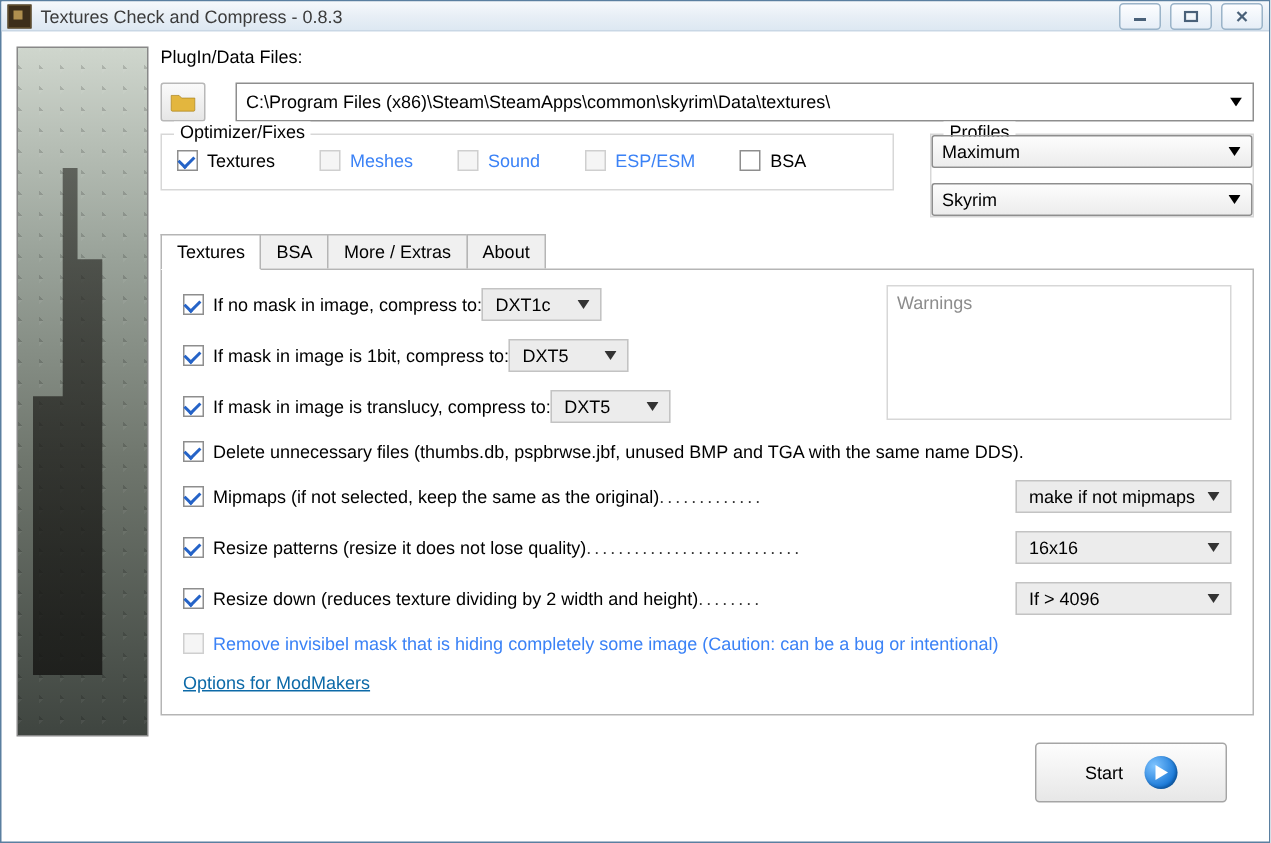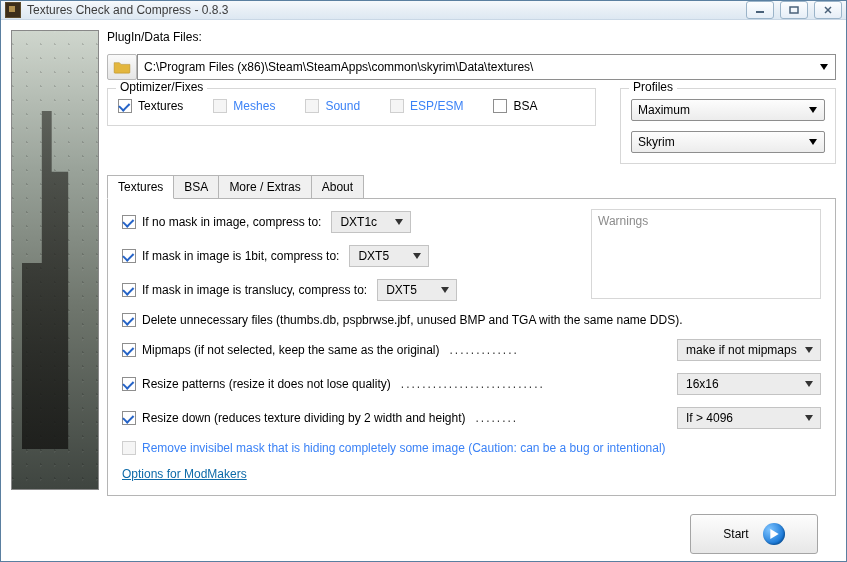--- a/index.html
+++ b/index.html
@@ -70,21 +70,21 @@
     content:""; position:absolute; left:10px; right:10px; top:80px; bottom:40px;
     background: linear-gradient(to bottom, rgba(40,40,35,0.6), rgba(20,20,18,0.8));
     clip-path: polygon(30% 0, 45% 0, 45% 18%, 70% 18%, 70% 100%, 0 100%, 0 45%, 30% 45%);
   }
   .main {
     flex: 1;
     display: flex;
     flex-direction: column;
     gap: 8px;
   }
-  .row { display:flex; align-items:center; gap:0; }
+  .row { display:flex; align-items:center; gap:20px; }
   .label-plugin { margin-bottom: 2px; }
   .folder-btn {
     width: 30px; height: 26px;
     border: 1px solid #b8b8b8;
     background: linear-gradient(#fafafa,#e6e6e6);
     border-radius: 2px;
     display:flex; align-items:center; justify-content:center;
   }
   .folder-icon { width:18px; height:14px; fill:#e3b63e; stroke:#a67e18; stroke-width:0.5; }
   .path-combo {
@@ -118,21 +118,21 @@
   }
   .cb-box.checked::after{
     content:""; width:8px; height:5px; border-left:2px solid #2563c7; border-bottom:2px solid #2563c7;
     transform: rotate(-45deg) translate(0,-1px);
   }
   .cb-box.disabled { border-color:#cfcfcf; background:#f5f5f5; }
   .cb-label.disabled { color:#3b82f6; }
   .upper-row { display:flex; gap:24px; }
   .upper-left { flex:1; }
   .profiles-box {
-    border:1px solid #d7d7d7; padding:10px; position:relative;
+    border:1px solid #d7d7d7; position:relative;
     width: 216px;
     display:flex; flex-direction:column; gap:10px;
   }
   .profiles-box .legend { position:absolute; top:-9px; left:8px; background:#fff; padding:0 4px; }
   .combo {
     height:22px; border:1px solid #8e8e8e; background:linear-gradient(#fdfdfd,#ececec);
     position:relative; display:flex; align-items:center; padding:0 22px 0 6px; font-size:12px;
     border-radius:2px;
   }
   .tabs { display:flex; gap:0; margin-top:2px; }
@@ -148,21 +148,21 @@
   }
   .tab.active { background:#fff; border-bottom:1px solid #fff; z-index:2; }
   .tab + .tab { margin-left:-1px; }
   .tabpane {
     border:1px solid #b5b5b5;
     padding:12px 14px 14px 14px;
     background:#fff;
     display:flex; flex-direction:column; gap:12px;
     position:relative;
   }
-  .option-line { display:flex; align-items:center; gap:10px; }
+  .option-line { display:flex; align-items:center; }
   .option-line .text { flex:0 0 auto; }
   .sel {
     width:80px; height:22px; border:1px solid #c3c3c3; background:#ececec;
     display:flex; align-items:center; padding:0 20px 0 8px; position:relative; font-size:12px;
   }
   .sel .combo-chevron svg{ fill:#333; }
   .sel.wide { width:144px; }
   .dots { flex:0 0 auto; color:#333; letter-spacing:2px; }
   .fill { flex:1; }
   .warnings {

